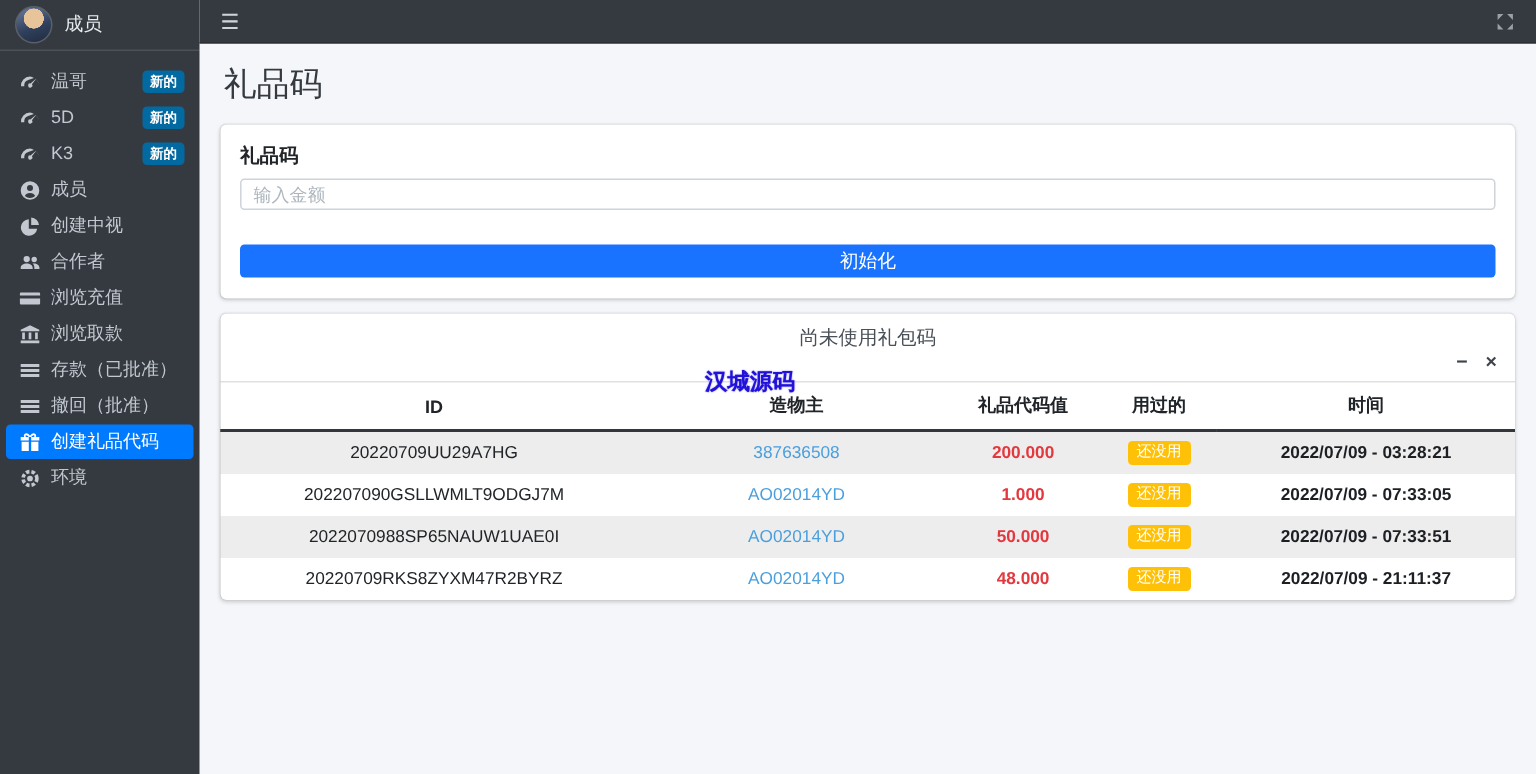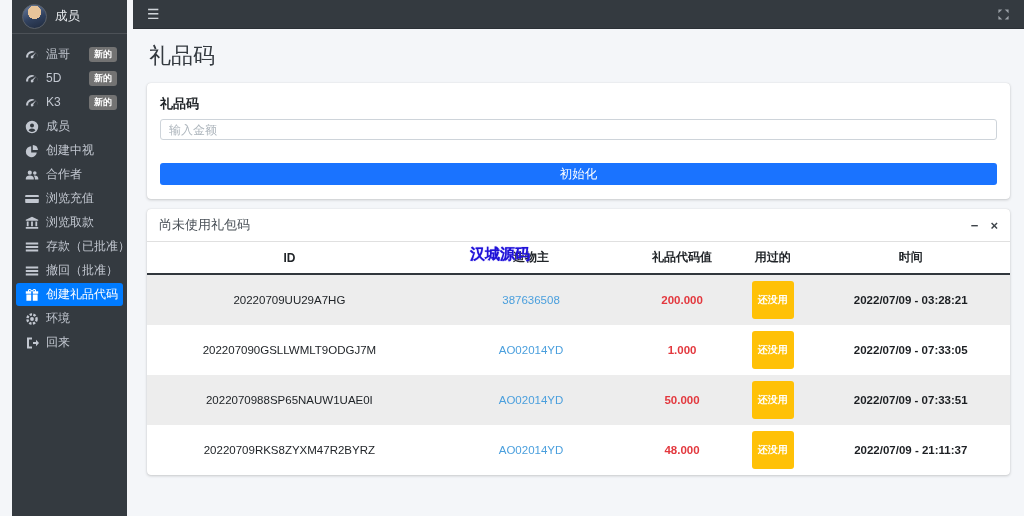--- a/index.html
+++ b/index.html
@@ -6,23 +6,22 @@
   html, body { width: 1024px; height: 516px; overflow: hidden; }
   body {
     font-family: "Liberation Sans", "DejaVu Sans", sans-serif;
     background: #f4f6f9;
     position: relative;
   }
 
   
   .sidebar {
     position: absolute; left: 0; top: 0; bottom: 0;
-    width: 115px; background: #343a40; color: #c2c7d0;
+    width: 133px; background: #343a40; color: #c2c7d0;
     z-index: 5;
-    margin-left: 12px;
   }
   .brand {
     display: flex; align-items: center; gap: 8px;
     height: 34px; padding: 0 10px;
     border-bottom: 1px solid rgba(255,255,255,.12);
   }
   .avatar {
     width: 25px; height: 25px; border-radius: 50%;
     background:
       radial-gradient(circle at 50% 32%, #e8c49a 0 34%, transparent 35%),
@@ -34,21 +33,21 @@
   .nav-list { list-style: none; padding: 8px 0 0 0; }
   .nav-item {
     display: flex; align-items: center; gap: 7px;
     margin: 1px 4px; padding: 4px 6px 4px 9px;
     border-radius: 3px; font-size: 12px; line-height: 15px;
     color: #c2c7d0; cursor: pointer; white-space: nowrap;
   }
   .nav-item svg { width: 14px; height: 14px; flex: 0 0 auto; fill: currentColor; stroke: none; }
   .nav-item.active { background: #007bff; color: #fff; }
   .nav-badge {
-    margin-left: auto; background: #737373; color: #fff;
+    margin-left: auto; background: #0369a1; color: #fff;
     font-size: 9px; font-weight: bold; line-height: 1;
     padding: 3px 5px; border-radius: 3px;
   }
 
   
   .main { margin-left: 133px; }
   .navbar {
     height: 29px; background: #343a40;
     display: flex; align-items: center;
     padding: 0 14px; color: #cfd4d9;
@@ -78,21 +77,21 @@
   .form-input::placeholder { color: #aeb6bd; }
   .btn-primary {
     display: block; width: 100%; margin-top: 23px;
     background: #1a73ff; color: #fff; border: none; border-radius: 3px;
     height: 22px; font-size: 12.5px; cursor: pointer; font-family: inherit;
   }
 
   
   .card-header {
     display: flex; align-items: center;
-    padding: 7px 12px; border-bottom: 1px solid rgba(0,0,0,.12);
+    padding: 7px 12px; border-bottom: 1px solid rgba(0,0,0,.12); flex-direction: column;
   }
   .card-title { font-size: 13px; color: #495057; }
   .card-tools { margin-left: auto; display: flex; gap: 12px; }
   .tool-btn {
     background: none; border: none; cursor: pointer;
     font-size: 13px; font-weight: bold; color: #3e444a; line-height: 1;
     padding: 0; font-family: inherit;
   }
 
   table { width: 100%; border-collapse: collapse; font-size: 11.5px; }
@@ -105,21 +104,21 @@
   .col-id    { width: 33%; }
   .col-owner { width: 23%; }
   .col-value { width: 12%; }
   .col-used  { width: 9%;  }
   .col-time  { width: 23%; }
   .creator-link { color: #4a9fdd; font-weight: normal; text-decoration: none; cursor: pointer; }
   .cell-value { color: #e3383e; font-weight: bold; }
   .cell-time { font-weight: bold; color: #1c1f23; }
   .badge-unused {
     display: inline-block; background: #ffc107; color: #fff;
-    font-size: 10px; font-weight: bold; padding: 14px 6px; border-radius: 3px;
+    font-size: 10px; font-weight: normal; padding: 3px 6px; border-radius: 3px;
     line-height: 1;
   }
 
   
   .watermark {
     position: absolute; left: 470px; top: 245px; z-index: 9;
     font-size: 15px; font-weight: bold; color: #2012d6;
     text-shadow: 0 0 1px #5a4df0;
     pointer-events: none;
   }
@@ -201,26 +200,20 @@
           <path d="M4.6.9c-.9 0-1.7.7-1.7 1.6 0 .3.1.6.2.8H.8v2.4h5.4V3.3h1.6v2.4h5.4V3.3h-2.3c.1-.2.2-.5.2-.8 0-.9-.8-1.6-1.7-1.6-1 0-1.7.7-2.4 1.6C6.3 1.6 5.6.9 4.6.9zm0 1.2c.5 0 1 .5 1.5 1.2H4.6a.6.6 0 0 1 0-1.2zm4.8 0a.6.6 0 0 1 0 1.2H7.9c.5-.7 1-1.2 1.5-1.2zM1.4 6.5v6.2h4.8V6.5zm6.4 0v6.2h4.8V6.5z"></path>
         </svg>
       <span>创建礼品代码</span>
     </li>
     <li class="nav-item">
       <svg viewBox="0 0 14 14">
           <circle cx="7" cy="7" r="4.6" fill="none" stroke="currentColor" stroke-width="2.4" stroke-dasharray="2.4 1.35"></circle>
           <circle cx="7" cy="7" r="1.9"></circle>
         </svg>
       <span>环境</span>
-    </li>
-    <li class="nav-item">
-      <svg viewBox="0 0 14 14">
-          <path d="M2 1.5h5v2H4v7h3v2H2zM8 6h3V3.8L14 7l-3 3.2V8H8z"></path>
-        </svg>
-      <span>回来</span>
     </li>
   </ul>
 </aside>
 
 <div class="main">
   <header class="navbar">
     <span class="hamburger">☰</span>
     <span class="nav-spacer"></span>
     <span class="expand-btn">
       <svg viewBox="0 0 14 14">

